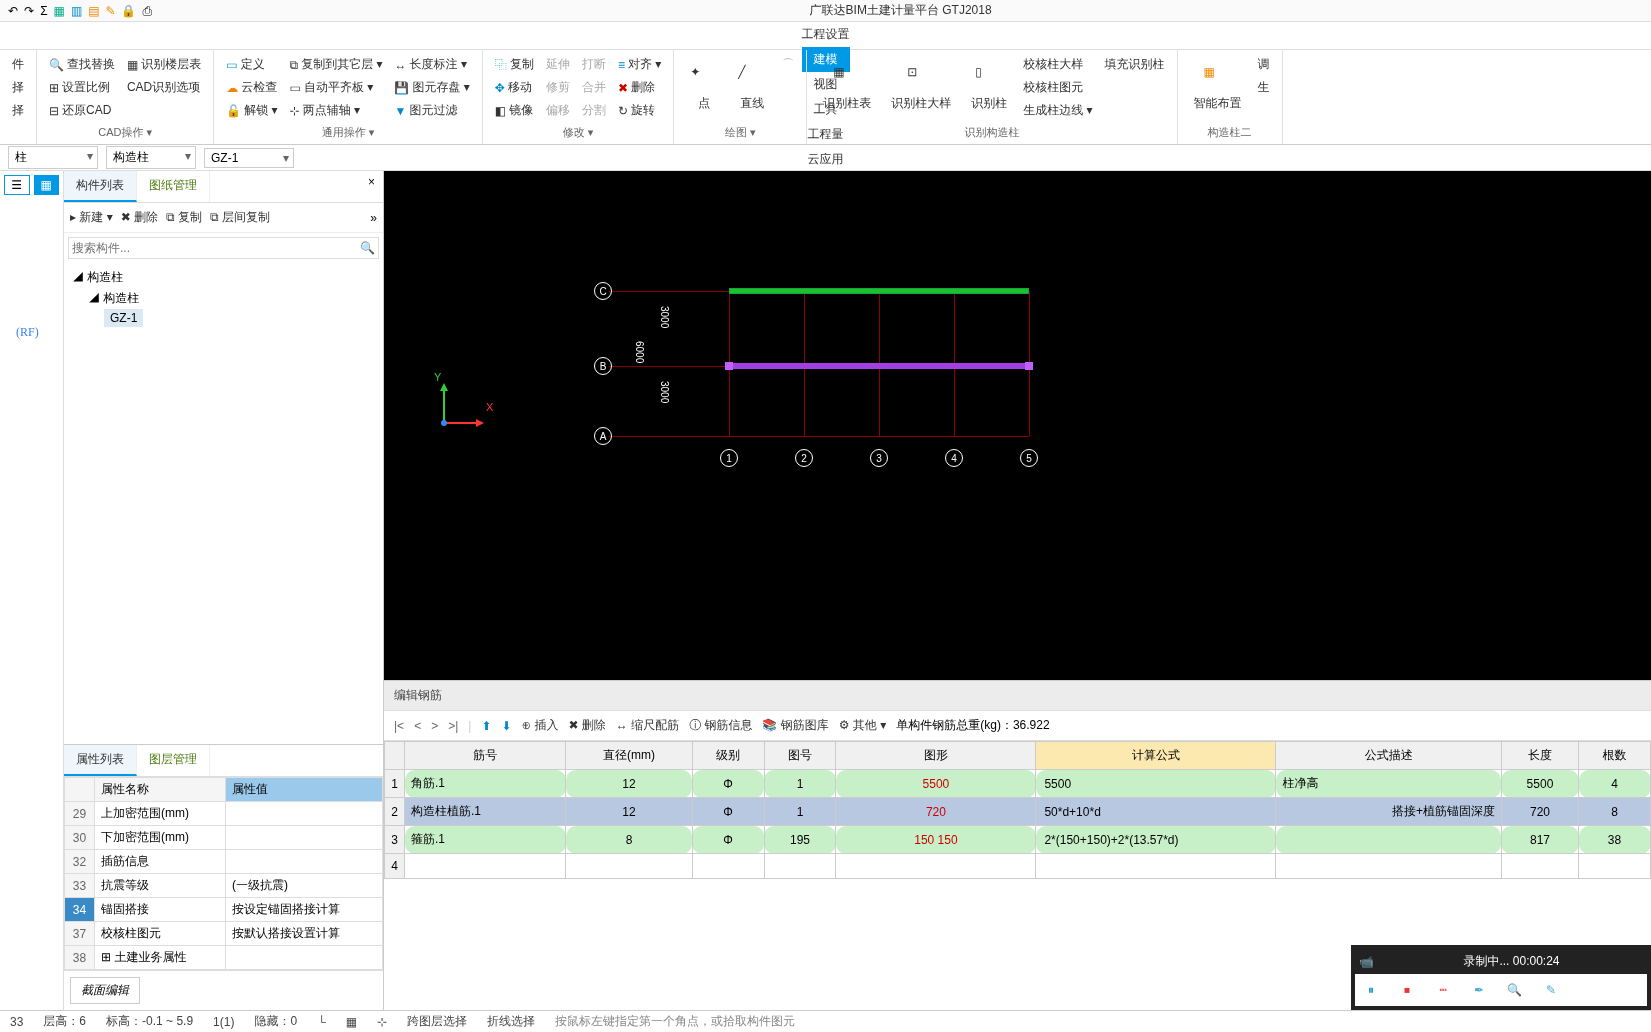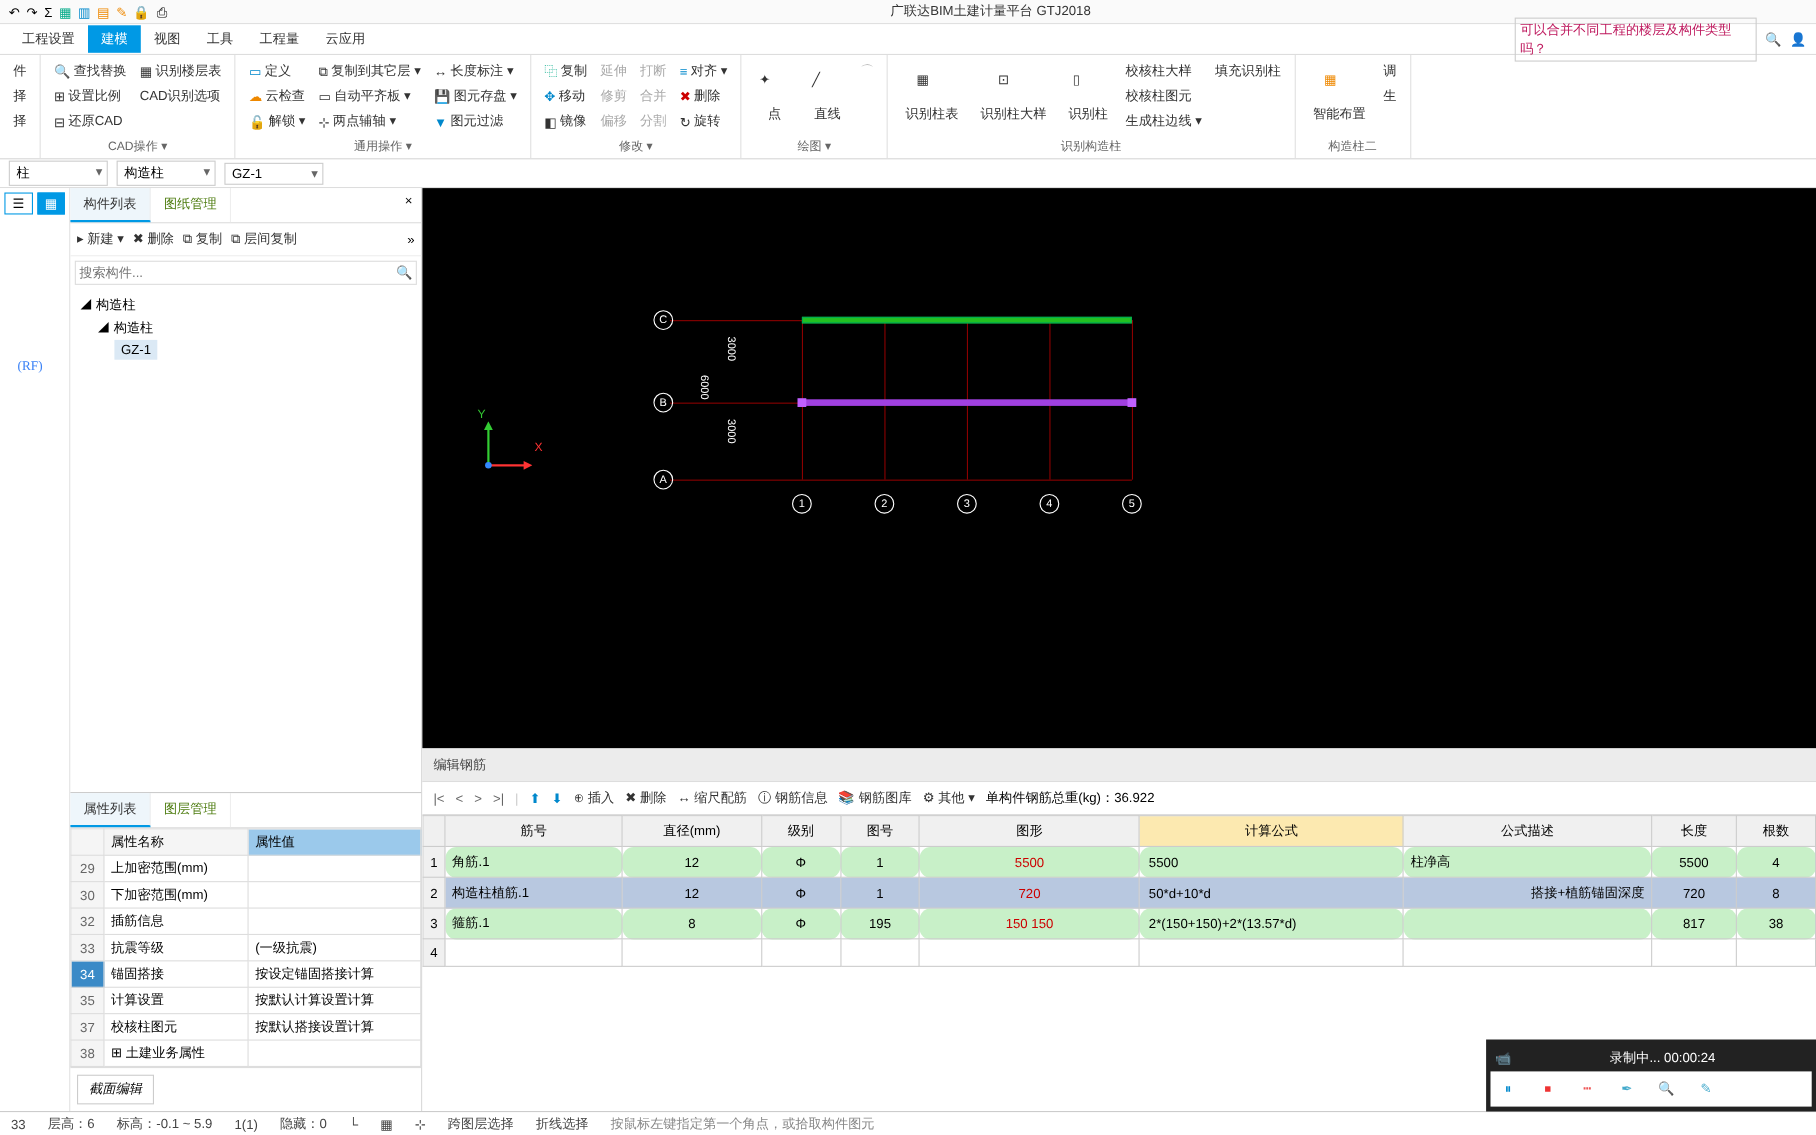--- a/index.html
+++ b/index.html
@@ -1,19 +1,19 @@
 <!DOCTYPE html>
 <html><head>
 <meta charset="utf-8">
 <style>
 * { margin: 0; padding: 0; box-sizing: border-box; font-family: "Microsoft YaHei", sans-serif; font-size: 12px; }
 body { background: #f0f0f0; overflow: hidden; }
 .titlebar { height: 22px; background: #fafafa; display: flex; align-items: center; padding: 0 8px; gap: 6px; border-bottom: 1px solid #ddd; }
 .titlebar .title { flex: 1; text-align: center; color: #333; }
-.menutabs { height: 28px; background: #fff; display: flex; align-items: center; padding: 0 8px; border-bottom: 1px solid #ddd; }
+.menutabs { height: 28px; background: #fff; display: flex; align-items: center; padding: 0 8px; border-bottom: 1px solid #ddd; flex-direction: column; }
 .menutabs .tab { padding: 4px 12px; color: #333; cursor: pointer; }
 .menutabs .tab.active { background: #0099e5; color: #fff; }
 .menutabs .searchbox { margin-left: auto; width: 220px; border: 1px solid #ccc; padding: 2px 4px; color: #be185d; }
 .ribbon { height: 95px; background: #fff; border-bottom: 1px solid #ccc; display: flex; }
 .ribbon-group { border-right: 1px solid #e0e0e0; padding: 4px 8px; display: flex; flex-direction: column; }
 .ribbon-group .group-body { flex: 1; display: flex; gap: 4px; }
 .ribbon-group .group-label { text-align: center; color: #666; font-size: 11px; padding-top: 2px; }
 .ribbon-col { display: flex; flex-direction: column; gap: 2px; }
 .ribbon-btn { display: flex; align-items: center; gap: 3px; padding: 2px 4px; color: #333; white-space: nowrap; cursor: pointer; }
 .ribbon-btn.disabled { color: #aaa; }
@@ -376,25 +376,20 @@
               <td class="rownum">33</td>
               <td>抗震等级</td>
               <td>(一级抗震)</td>
             </tr>
             <tr class="sel">
               <td class="rownum">34</td>
               <td>锚固搭接</td>
               <td>按设定锚固搭接计算</td>
             </tr>
             <tr>
-              <td class="rownum">35</td>
-              <td>计算设置</td>
-              <td>按默认计算设置计算</td>
-            </tr>
-            <tr>
               <td class="rownum">37</td>
               <td>校核柱图元</td>
               <td>按默认搭接设置计算</td>
             </tr>
             <tr>
               <td class="rownum">38</td>
               <td>⊞ 土建业务属性</td>
               <td></td>
             </tr>
           </tbody>

